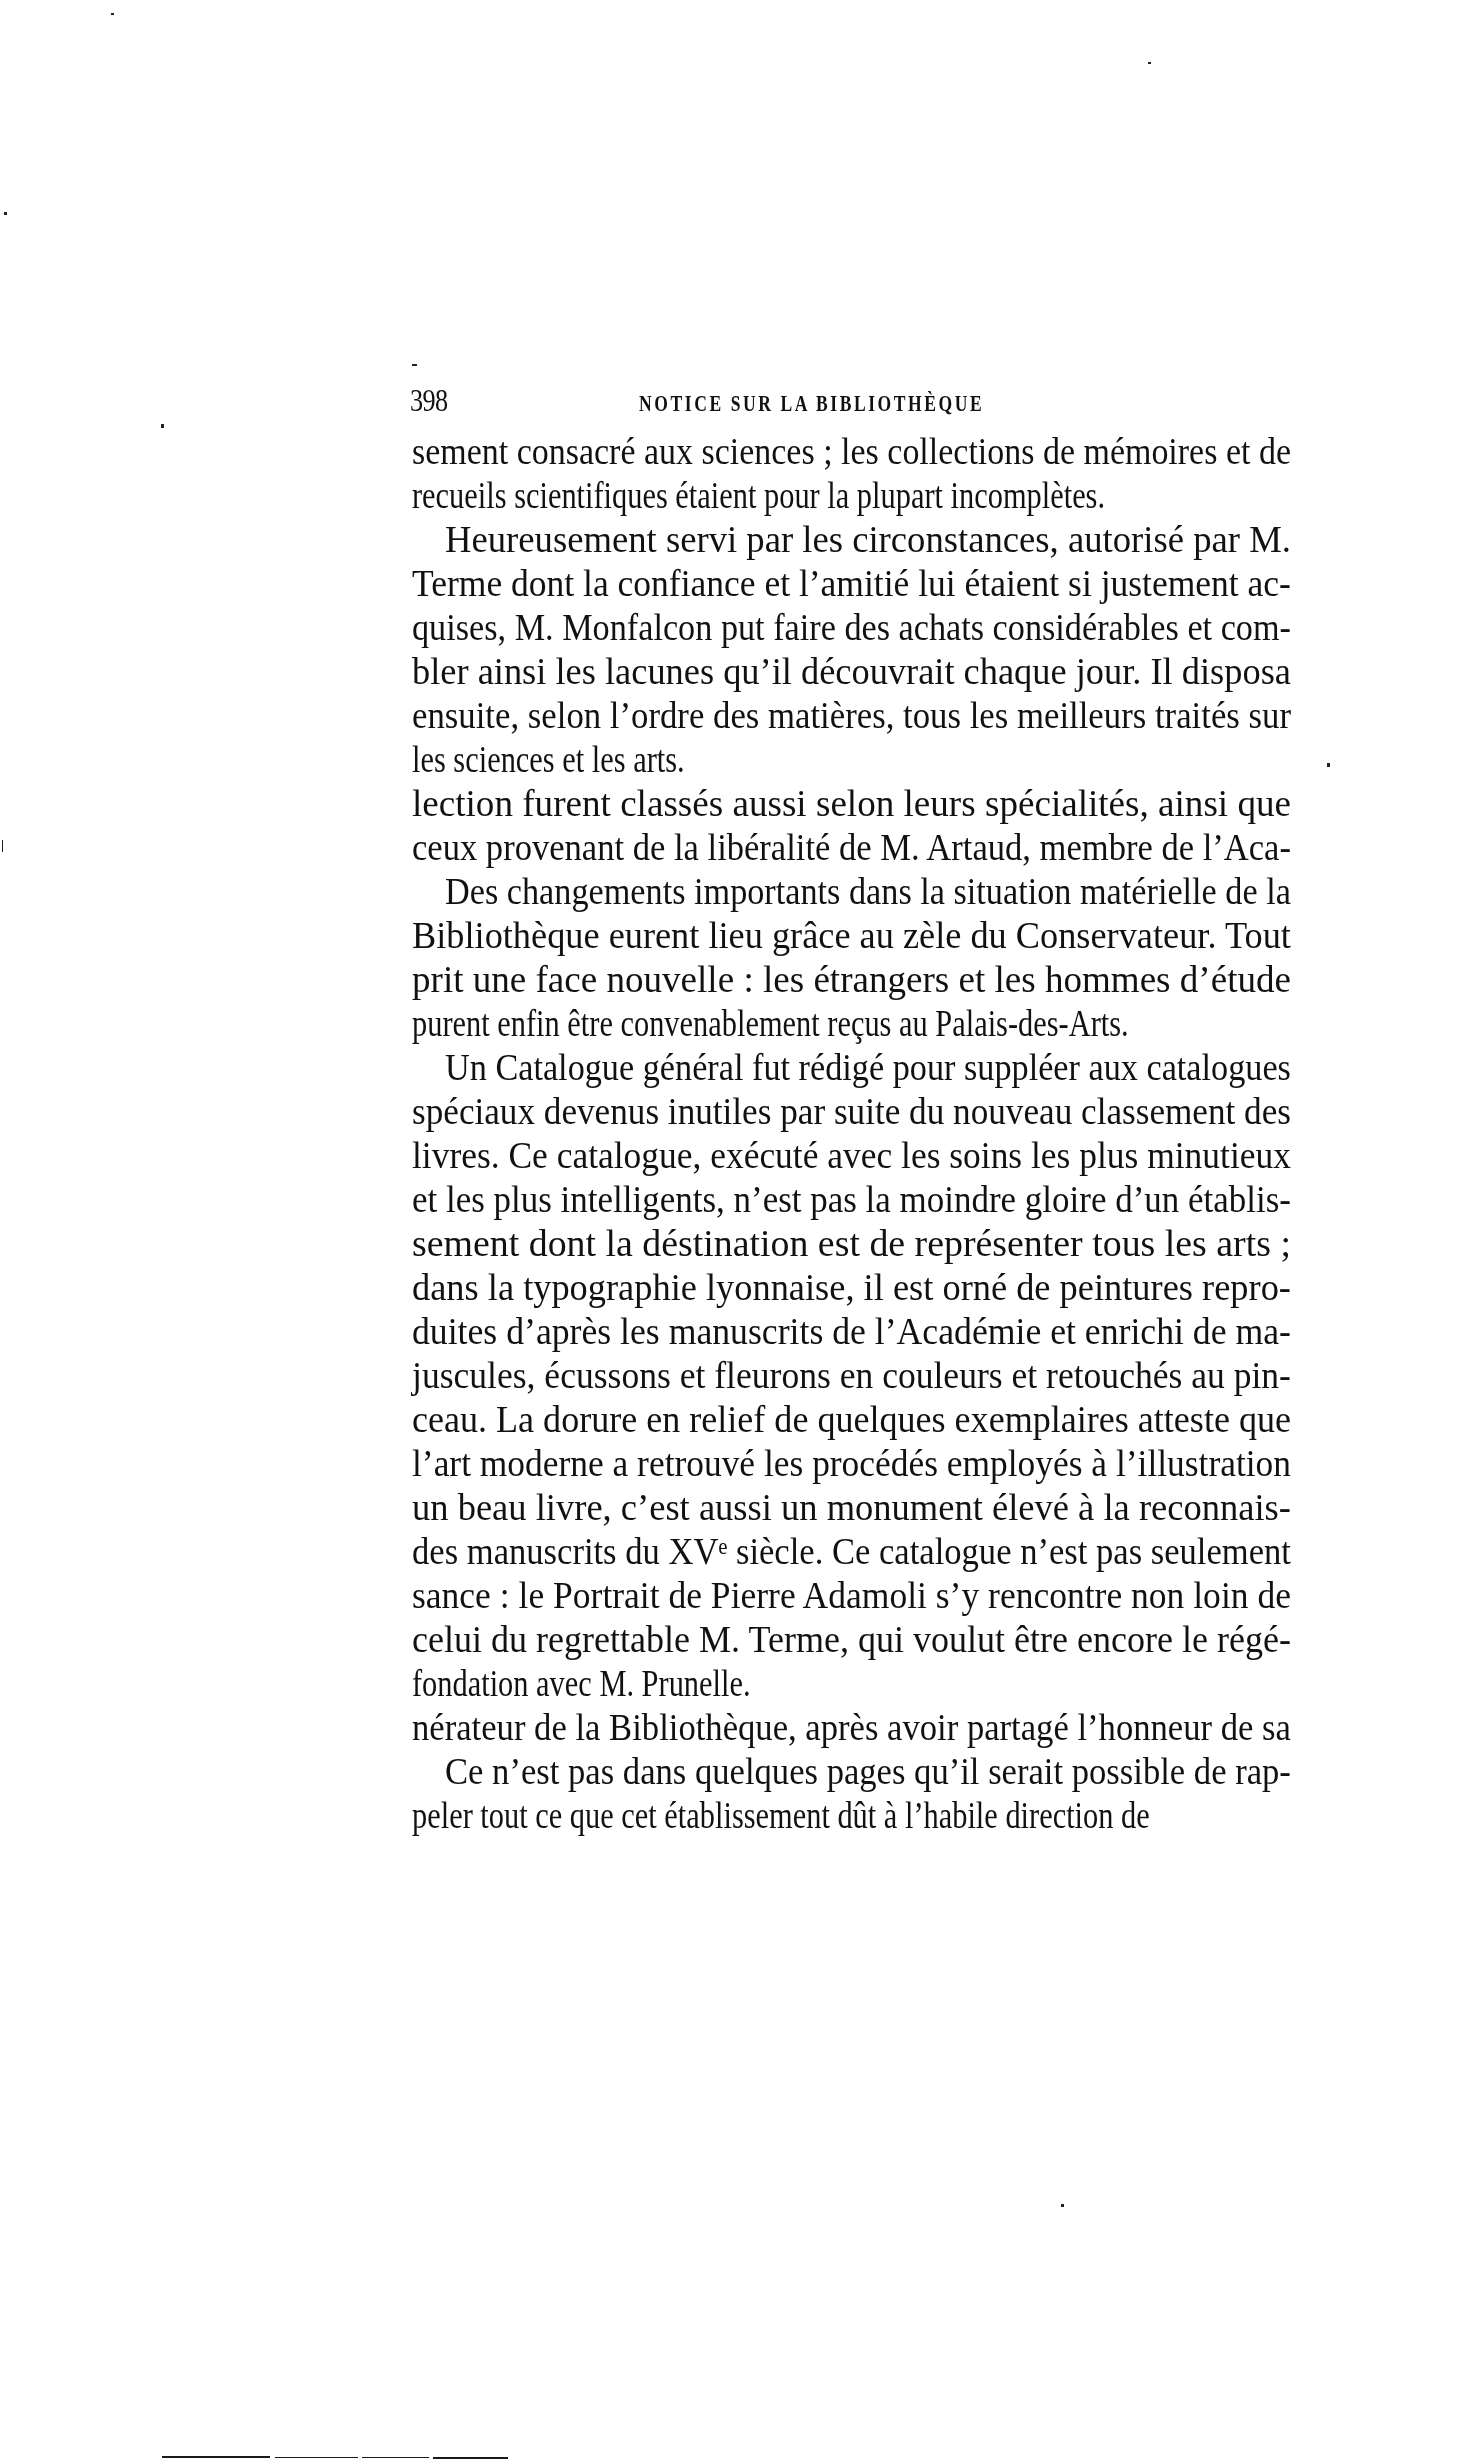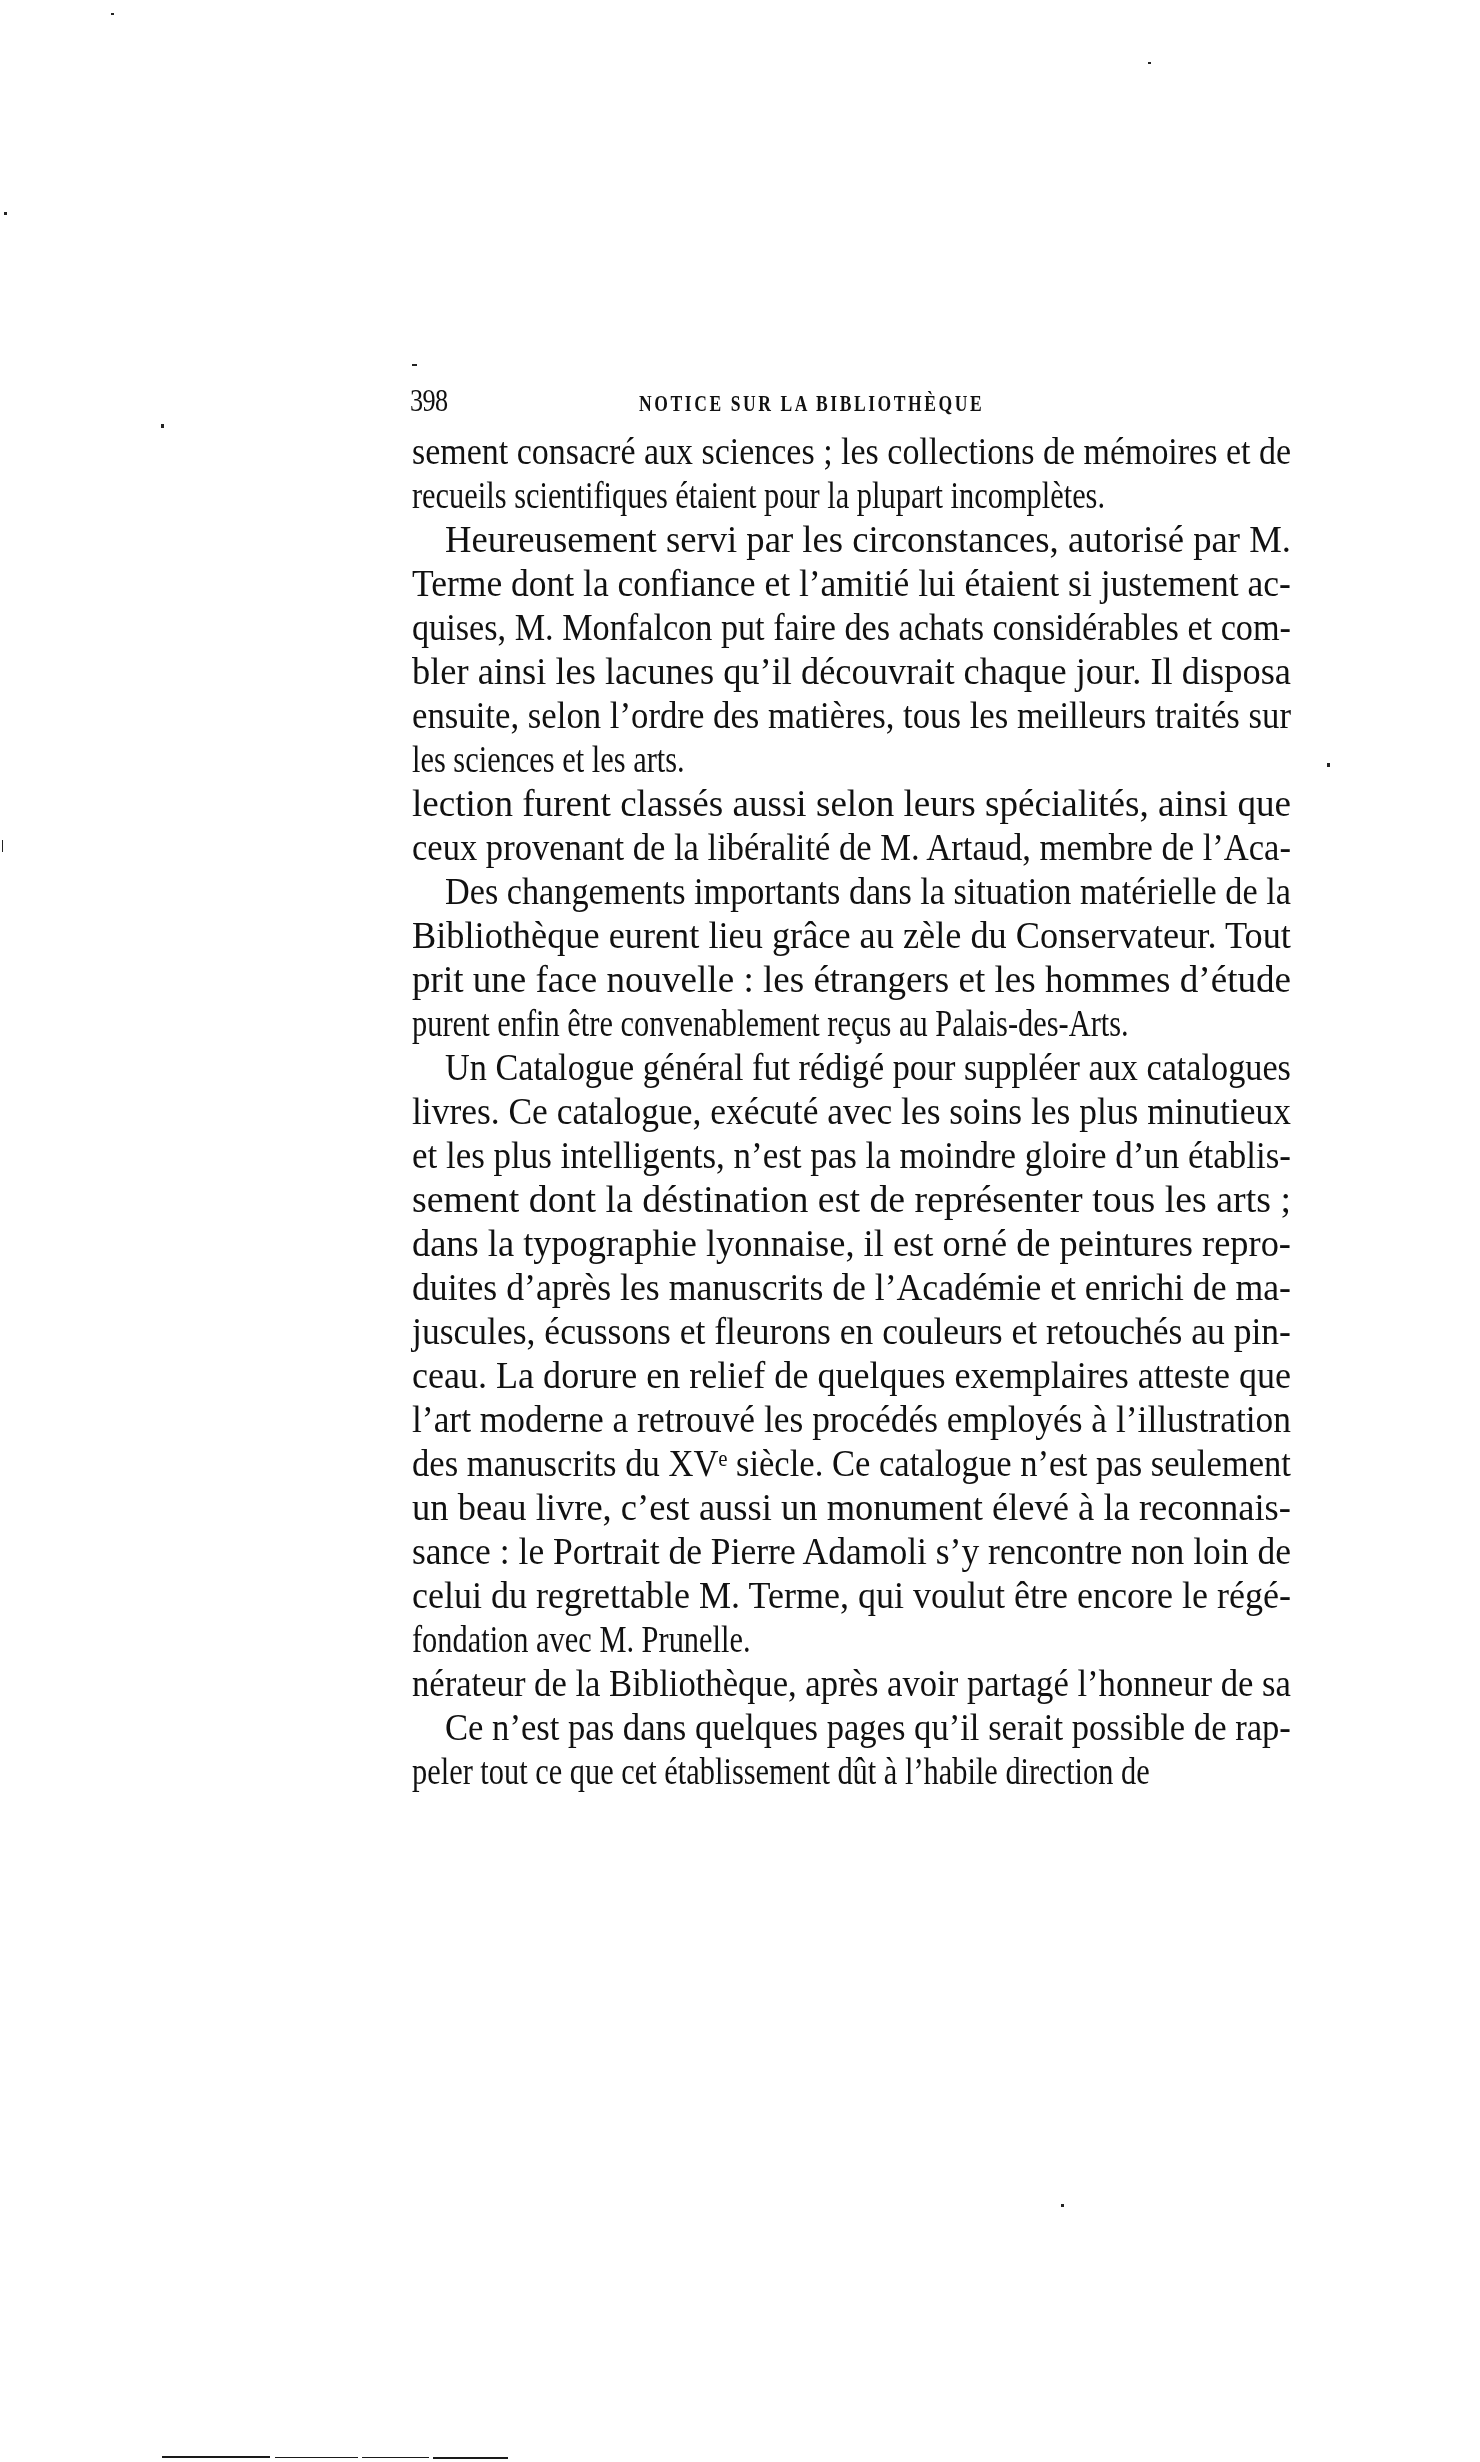--- a/index.html
+++ b/index.html
@@ -108,30 +108,31 @@
         <div class="line"><span class="line-inner" style="transform: scaleX(0.9094);">ceux provenant de la libéralité de M. Artaud, membre de l’Aca-</span></div>
       </div>
       <div>
         <div class="line indent"><span class="line-inner" style="transform: scaleX(0.9007);">Des changements importants dans la situation matérielle de la</span></div>
         <div class="line"><span class="line-inner" style="transform: scaleX(0.9554);">Bibliothèque eurent lieu grâce au zèle du Conservateur. Tout</span></div>
         <div class="line"><span class="line-inner" style="transform: scaleX(0.9754);">prit une face nouvelle : les étrangers et les hommes d’étude</span></div>
         <div class="line"><span class="line-inner" style="transform: scaleX(0.8);">purent enfin être convenablement reçus au Palais-des-Arts.</span></div>
       </div>
       <div>
         <div class="line indent"><span class="line-inner" style="transform: scaleX(0.9008);">Un Catalogue général fut rédigé pour suppléer aux catalogues</span></div>
+        <div class="line"><span class="line-inner" style="transform: scaleX(0.9255);">spéciaux devenus inutiles par suite du nouveau classement des</span></div>
         <div class="line"><span class="line-inner" style="transform: scaleX(0.9327);">livres. Ce catalogue, exécuté avec les soins les plus minutieux</span></div>
         <div class="line"><span class="line-inner" style="transform: scaleX(0.9203);">et les plus intelligents, n’est pas la moindre gloire d’un établis-</span></div>
         <div class="line"><span class="line-inner" style="transform: scaleX(0.9963);">sement dont la déstination est de représenter tous les arts ;</span></div>
         <div class="line"><span class="line-inner" style="transform: scaleX(0.9574);">dans la typographie lyonnaise, il est orné de peintures repro-</span></div>
         <div class="line"><span class="line-inner" style="transform: scaleX(0.9391);">duites d’après les manuscrits de l’Académie et enrichi de ma-</span></div>
         <div class="line"><span class="line-inner" style="transform: scaleX(0.9359);">juscules, écussons et fleurons en couleurs et retouchés au pin-</span></div>
         <div class="line"><span class="line-inner" style="transform: scaleX(0.9489);">ceau. La dorure en relief de quelques exemplaires atteste que</span></div>
         <div class="line"><span class="line-inner" style="transform: scaleX(0.9318);">l’art moderne a retrouvé les procédés employés à l’illustration</span></div>
+        <div class="line"><span class="line-inner" style="transform: scaleX(0.9608);">un beau livre, c’est aussi un monument élevé à la reconnais-</span></div>
         <div class="line"><span class="line-inner" style="transform: scaleX(0.9101);">des manuscrits du XVᵉ siècle. Ce catalogue n’est pas seulement</span></div>
-        <div class="line"><span class="line-inner" style="transform: scaleX(0.9608);">un beau livre, c’est aussi un monument élevé à la reconnais-</span></div>
         <div class="line"><span class="line-inner" style="transform: scaleX(0.9348);">sance : le Portrait de Pierre Adamoli s’y rencontre non loin de</span></div>
         <div class="line"><span class="line-inner" style="transform: scaleX(0.9479);">celui du regrettable M. Terme, qui voulut être encore le régé-</span></div>
         <div class="line"><span class="line-inner" style="transform: scaleX(0.8);">fondation avec M. Prunelle.</span></div>
         <div class="line"><span class="line-inner" style="transform: scaleX(0.9114);">nérateur de la Bibliothèque, après avoir partagé l’honneur de sa</span></div>
       </div>
       <div>
         <div class="line indent"><span class="line-inner" style="transform: scaleX(0.9109);">Ce n’est pas dans quelques pages qu’il serait possible de rap-</span></div>
         <div class="line"><span class="line-inner" style="transform: scaleX(0.8);">peler tout ce que cet établissement dût à l’habile direction de</span></div>
       </div>
     </div>

